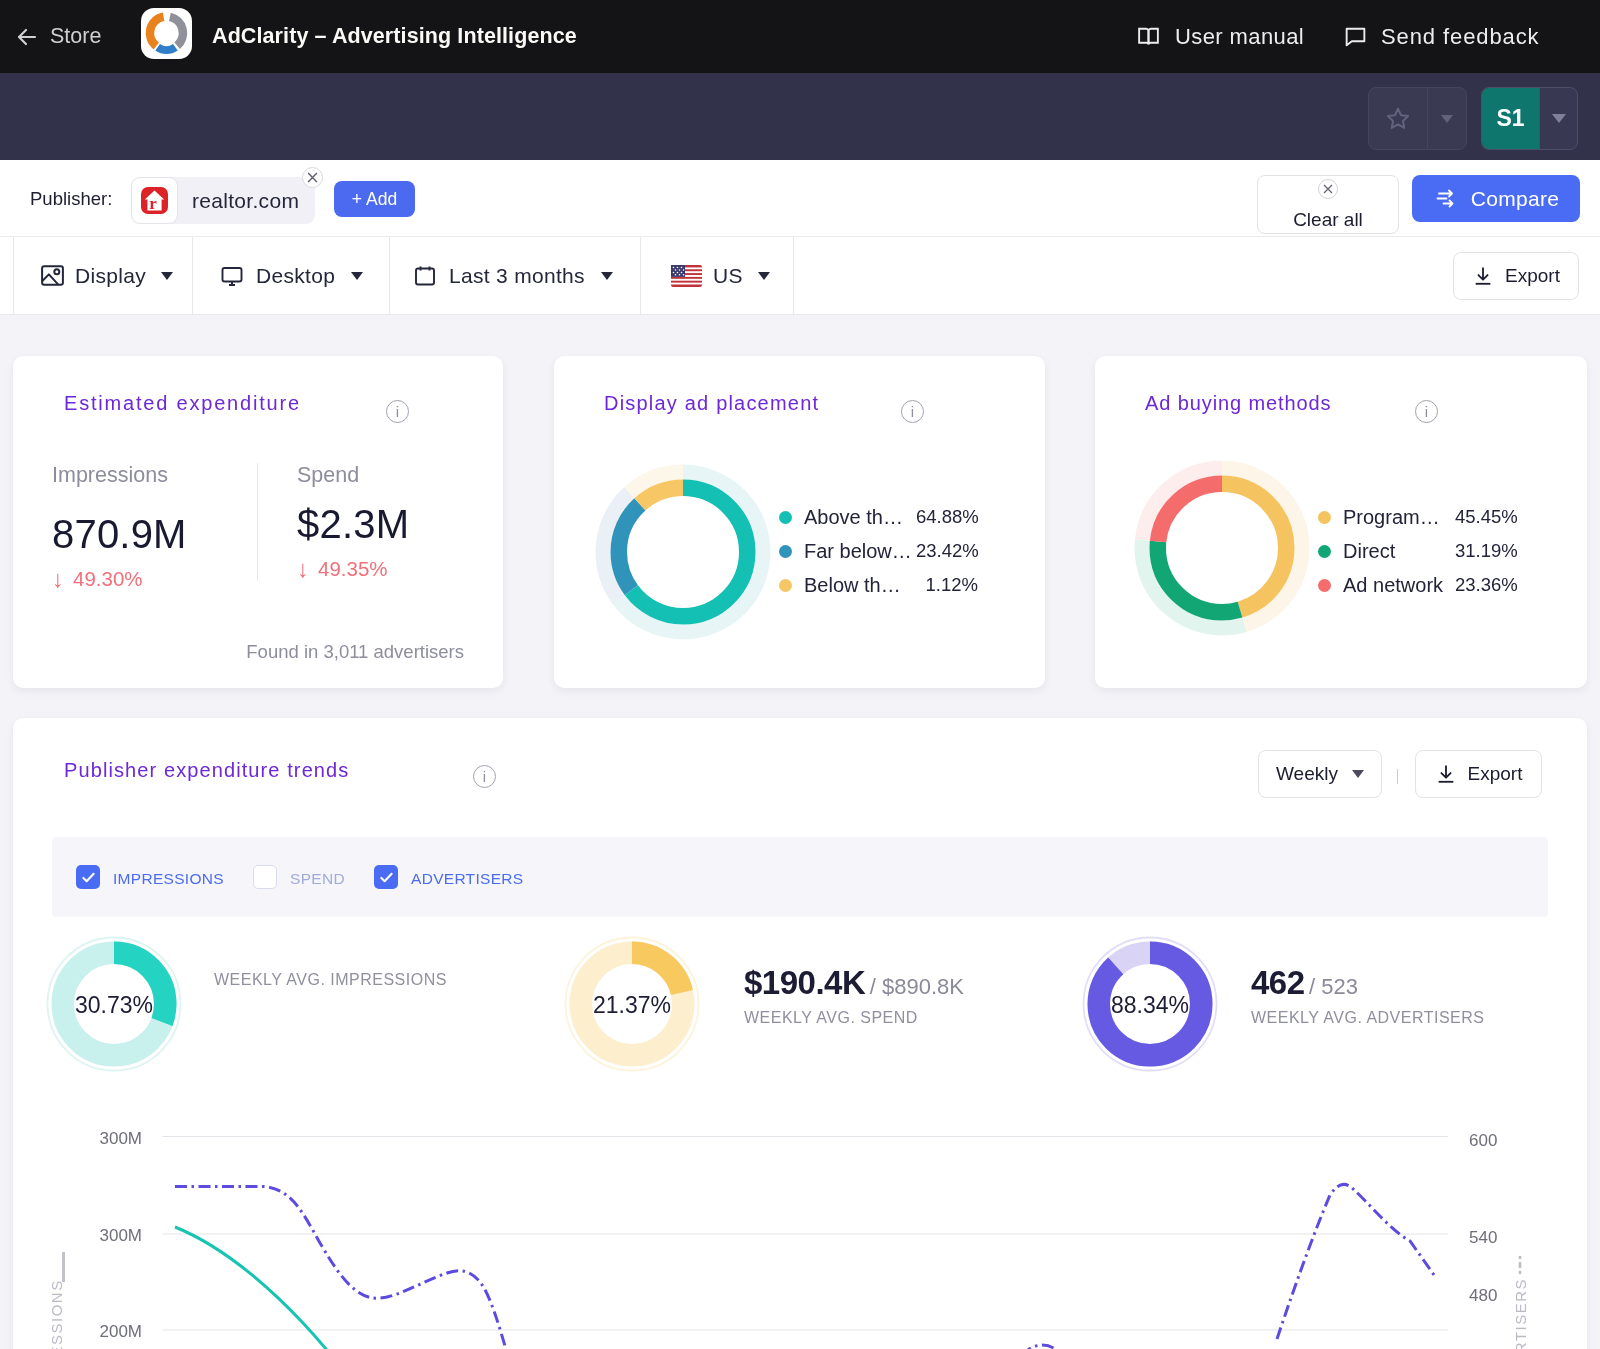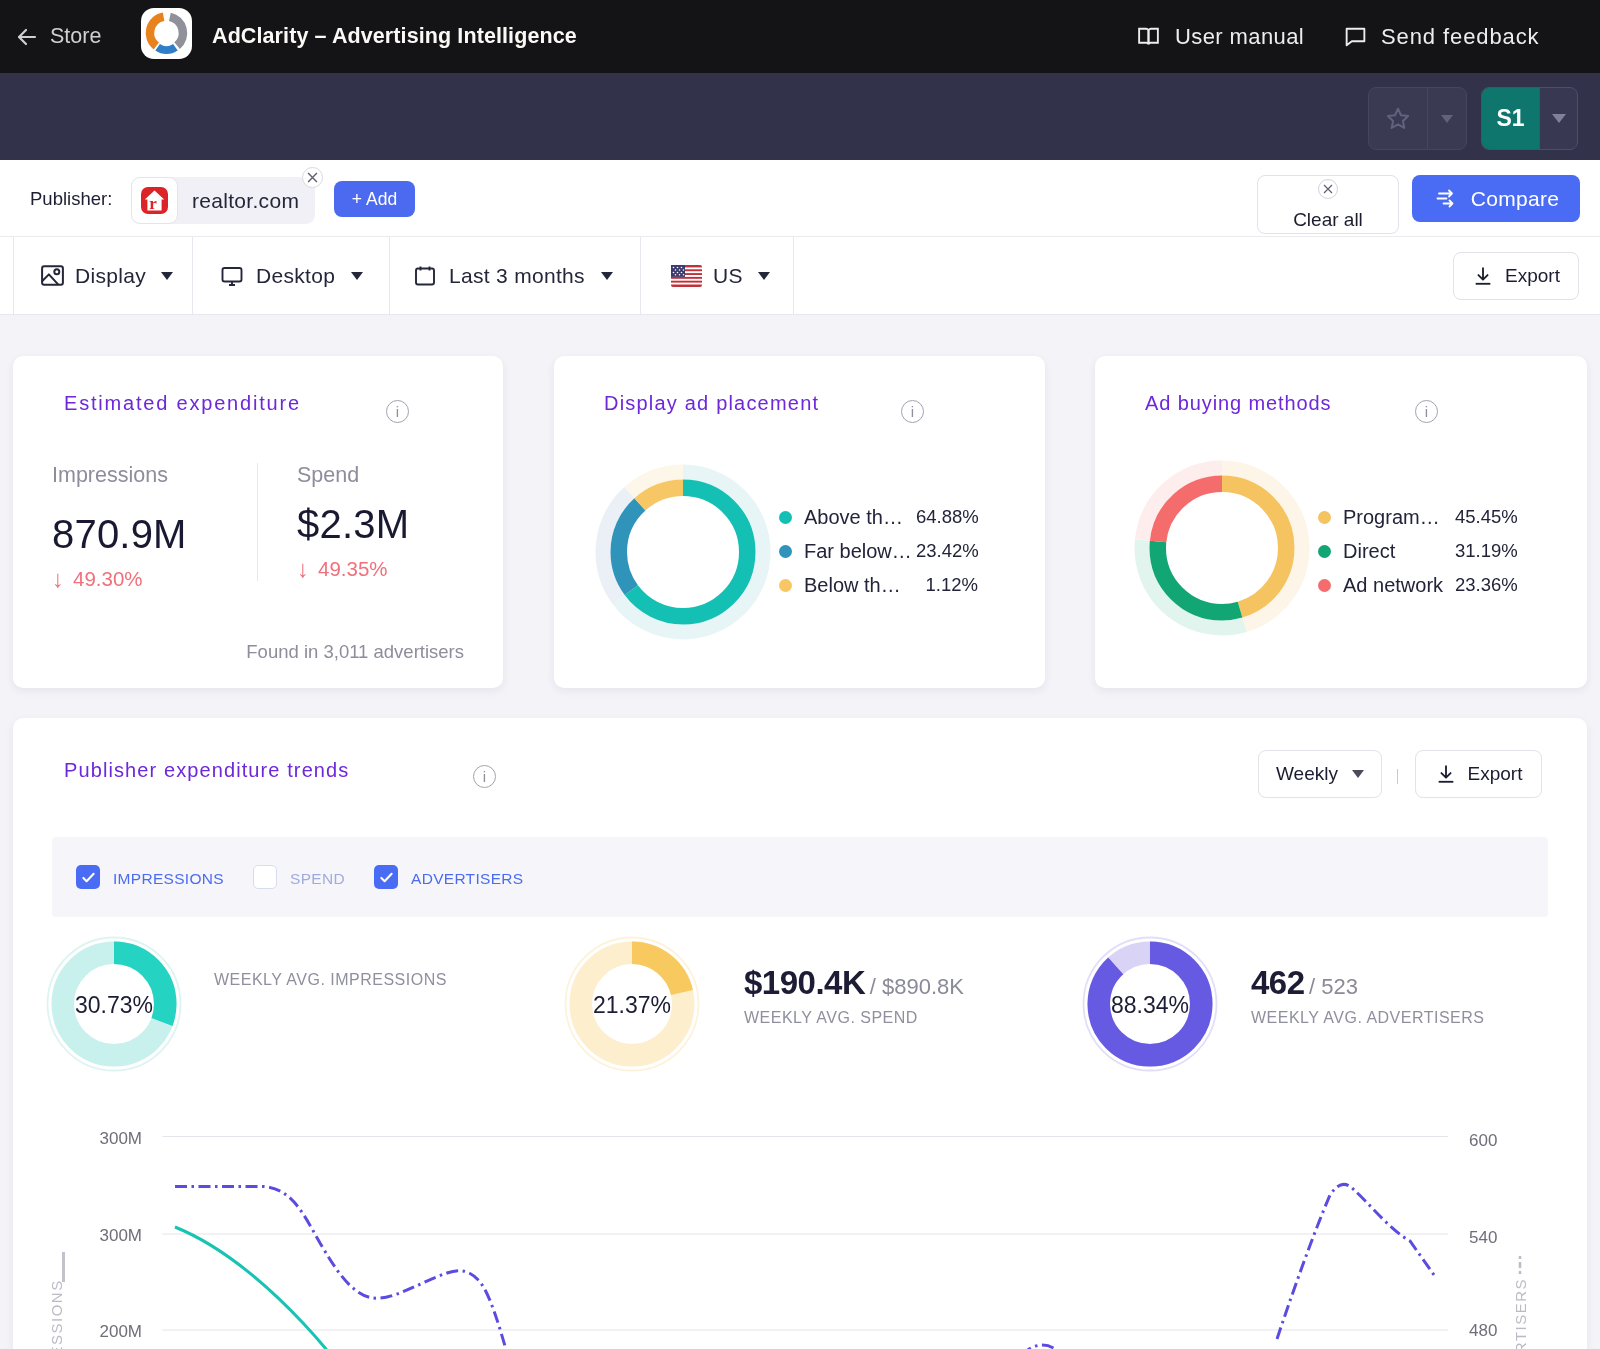--- a/index.html
+++ b/index.html
@@ -325,21 +325,21 @@
 <div class="abs" style="left:1251px;top:964px;">
   <div><span class="statnum">462</span> <span class="statden">/ 523</span></div>
   <div class="statcap">WEEKLY AVG. ADVERTISERS</div>
 </div>
 
 <div class="abs" style="left:95px;top:1129px;width:47px;text-align:right;font-size:17px;color:#6f6f7a;">300M</div>
 <div class="abs" style="left:95px;top:1226px;width:47px;text-align:right;font-size:17px;color:#6f6f7a;">300M</div>
 <div class="abs" style="left:95px;top:1322px;width:47px;text-align:right;font-size:17px;color:#6f6f7a;">200M</div>
 <div class="abs" style="left:1469px;top:1131px;font-size:17px;color:#6f6f7a;">600</div>
 <div class="abs" style="left:1469px;top:1228px;font-size:17px;color:#6f6f7a;">540</div>
-<div class="abs" style="left:1469px;top:1321px;font-size:17px;color:#6f6f7a;">480</div>
+<div class="abs" style="left:1469px;top:1286px;font-size:17px;color:#6f6f7a;">480</div>
 <svg class="abs" style="left:0;top:1080px;" width="1600" height="269" viewBox="0 0 1600 269">
   <path d="M162.5 56.5H1448M162.5 154H1448M162.5 250H1448" stroke="#e4e4ea" stroke-width="1"></path>
   <path d="M175 147 C222 166 268 206 303 243 C318 259 328 271 338 284" fill="none" stroke="#17c3b2" stroke-width="3"></path>
   <path id="purp" d="M175 106.5 L264 106.5 C292 109 303 133 320 163 C336 190 350 212 370 217.5 C390 222.5 420 202 447 193 C460 188.5 470 190 480 202 C490 214 500 248 509 280" fill="none" stroke="#5b4be0" stroke-width="3" stroke-dasharray="12 4.5 2.5 4.5"></path>
   <path d="M1022 276 C1032 262 1052 261 1062 276" fill="none" stroke="#5b4be0" stroke-width="3" stroke-dasharray="12 4.5 2.5 4.5"></path>
   <path d="M1277 259 C1295 205 1315 150 1330 115 C1337 104.5 1344 101 1352 108 C1370 124 1390 150 1410 161 L1434 195" fill="none" stroke="#5b4be0" stroke-width="3" stroke-dasharray="12 4.5 2.5 4.5"></path>
 </svg>
 <div class="abs" style="left:62px;top:1252px;width:2.5px;height:30px;background:#c2c2cc;"></div>
 <div class="vlabel" style="left:48px;top:1400px;transform:rotate(-90deg);transform-origin:left top;">IMPRESSIONS</div>
 <svg class="abs" style="left:1517px;top:1256px;" width="6" height="18">

